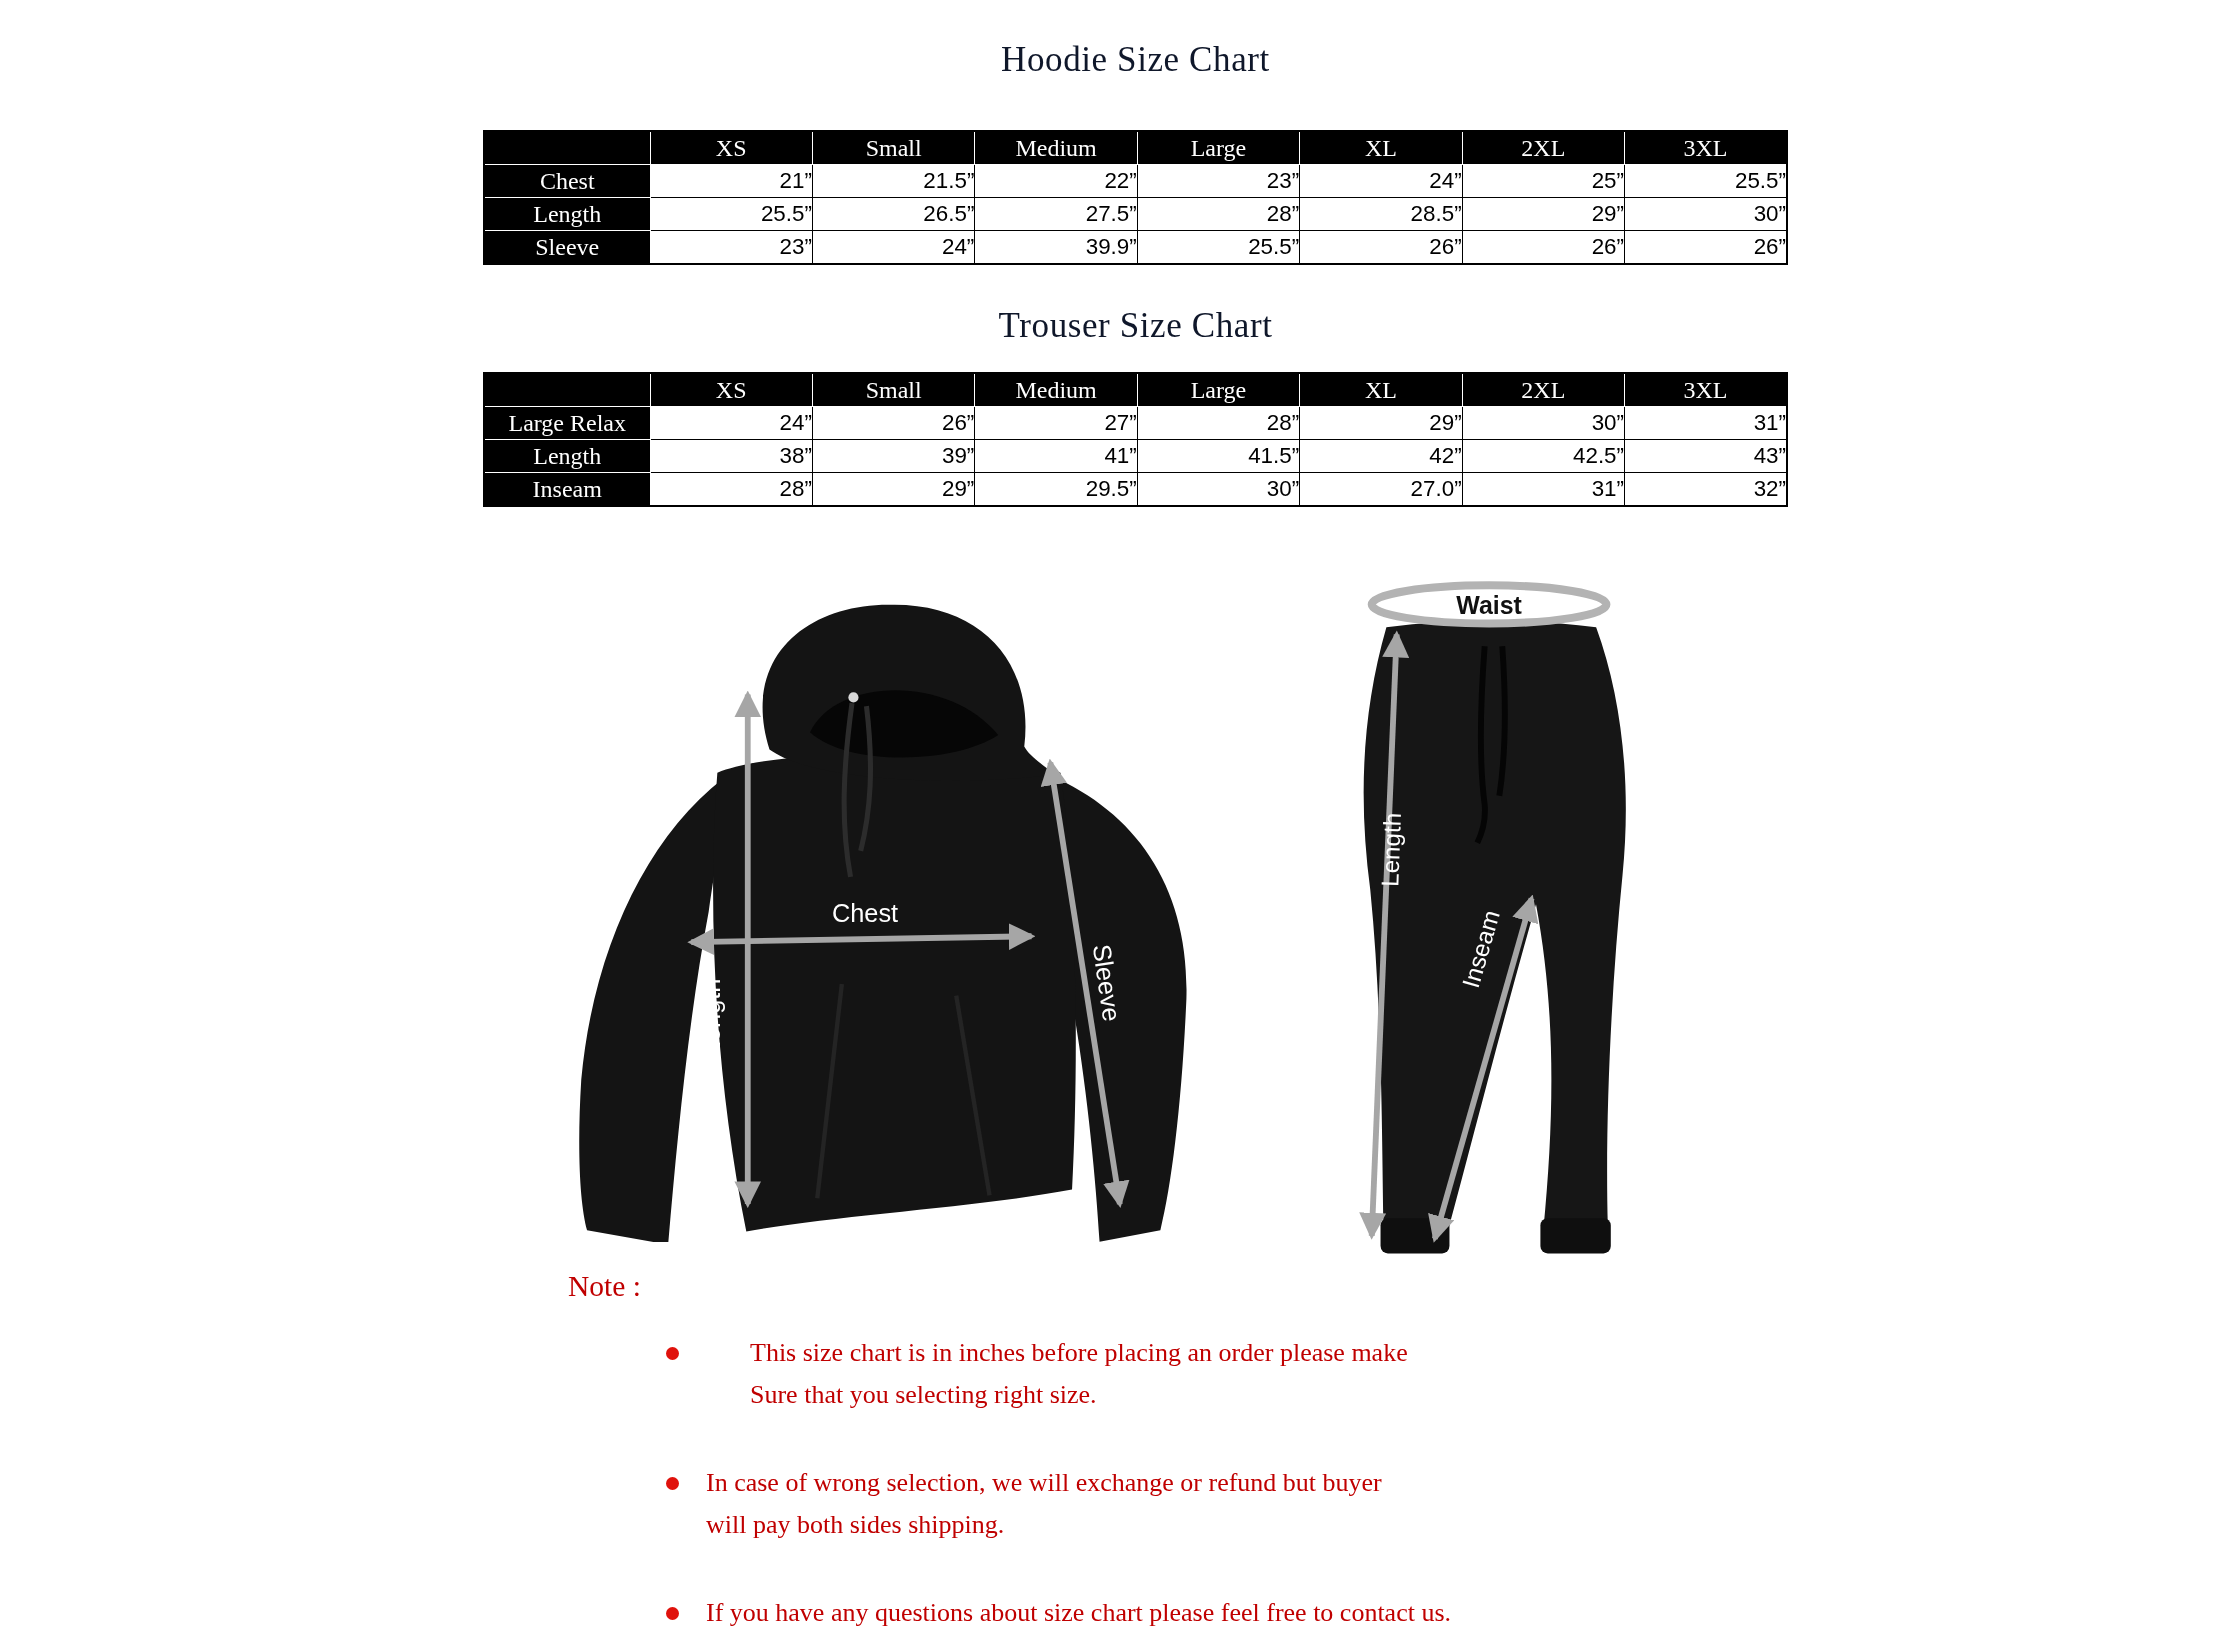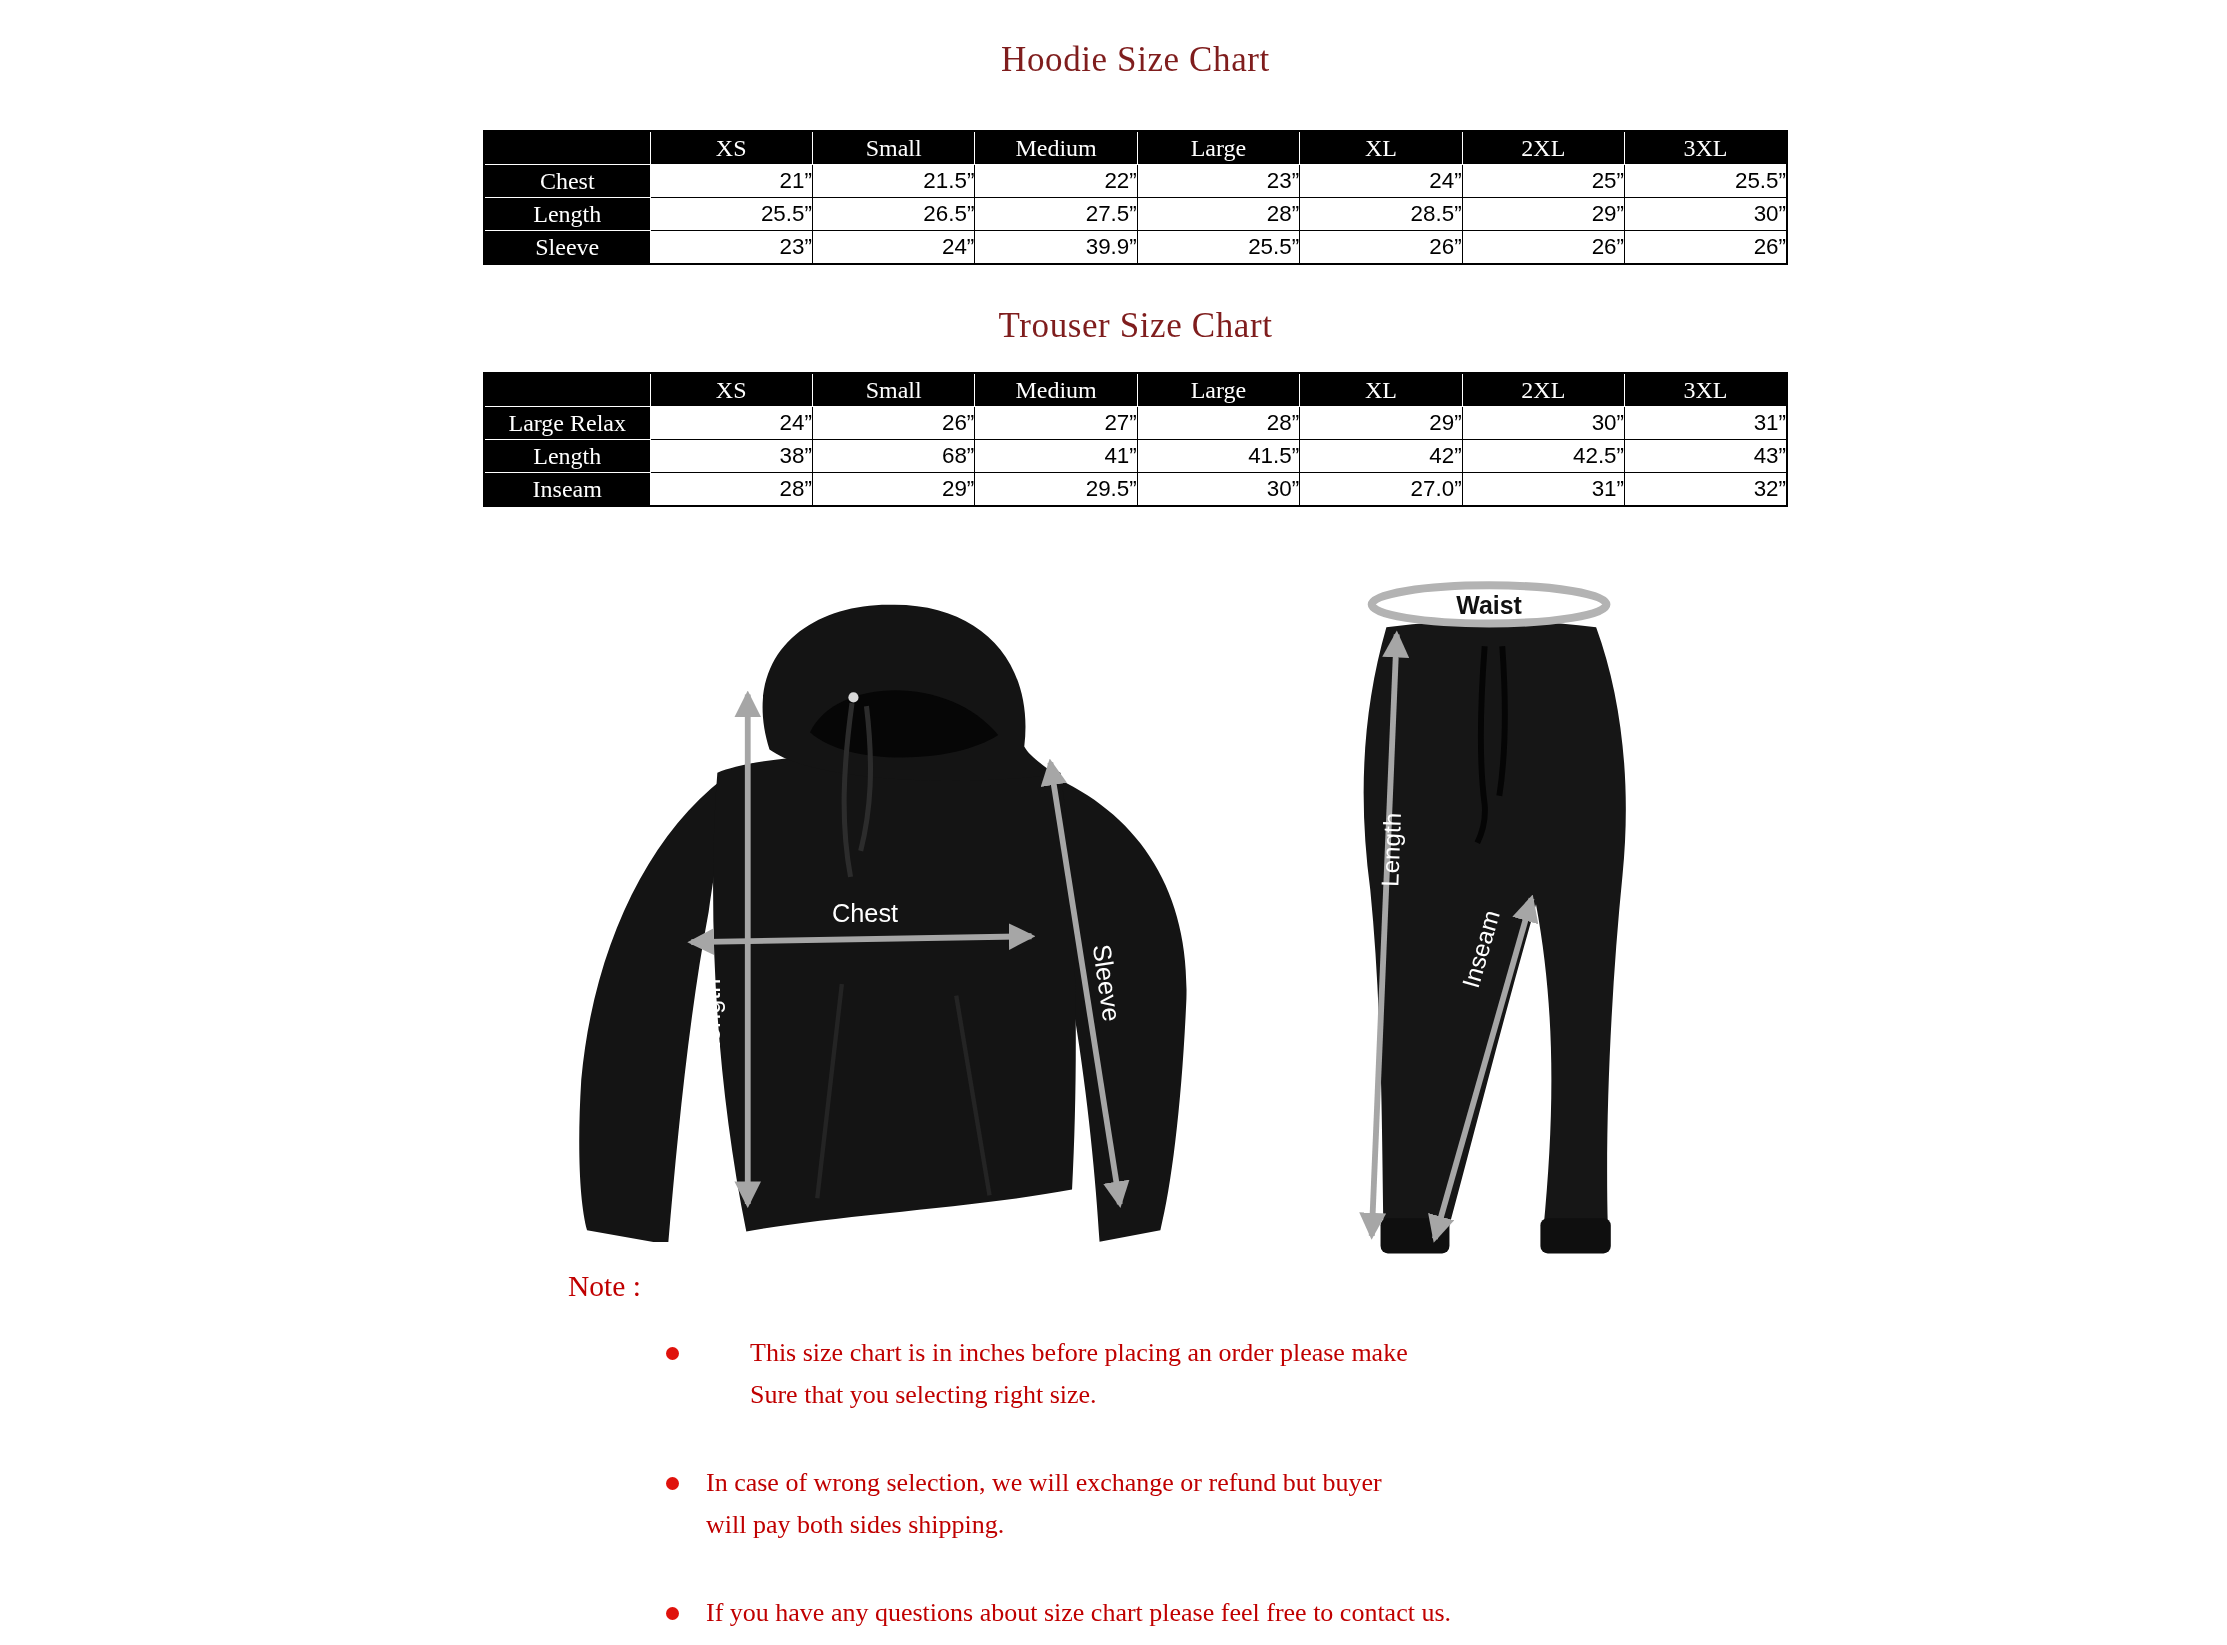--- a/index.html
+++ b/index.html
@@ -2,21 +2,21 @@
 <html style="font-size:9.4px"><head>
 <meta charset="utf-8">
 <style>
   html,body{margin:0;padding:0;background:#ffffff;}
   .canvas{position:relative;width:2227px;height:1646px;background:#ffffff;overflow:hidden;
           font-family:"Liberation Serif",serif;}
 
   
   .content-col{position:absolute;left:483px;top:0;width:1305px;height:531px;}
   .chart-title{position:absolute;left:0;width:100%;margin:0;text-align:center;
-               font-family:"Liberation Serif",serif;font-weight:400;color:#7f1d1d;
+               font-family:"Liberation Serif",serif;font-weight:400;color:#0f172a;
                font-size:35px;letter-spacing:0.6px;white-space:nowrap;}
   #hoodie-title{top:40px;}
   #trouser-title{top:306px;}
 
   table.size-table{position:absolute;left:0;width:1305px;border-collapse:collapse;
                    table-layout:fixed;border:2.4px solid #000;}
   #hoodie-table{top:130px;}
   #trouser-table{top:372px;}
   .size-table col.label-col{width:166px;}
   .size-table th,.size-table td{height:32px;padding:0;text-align:center;vertical-align:middle;
@@ -139,21 +139,21 @@
         <td class="val">26”</td>
         <td class="val">27”</td>
         <td class="val">28”</td>
         <td class="val">29”</td>
         <td class="val">30”</td>
         <td class="val">31”</td>
       </tr>
       <tr>
         <td class="dark">Length</td>
         <td class="val">38”</td>
-        <td class="val">68”</td>
+        <td class="val">39”</td>
         <td class="val">41”</td>
         <td class="val">41.5”</td>
         <td class="val">42”</td>
         <td class="val">42.5”</td>
         <td class="val">43”</td>
       </tr>
       <tr>
         <td class="dark">Inseam</td>
         <td class="val">28”</td>
         <td class="val">29”</td>

